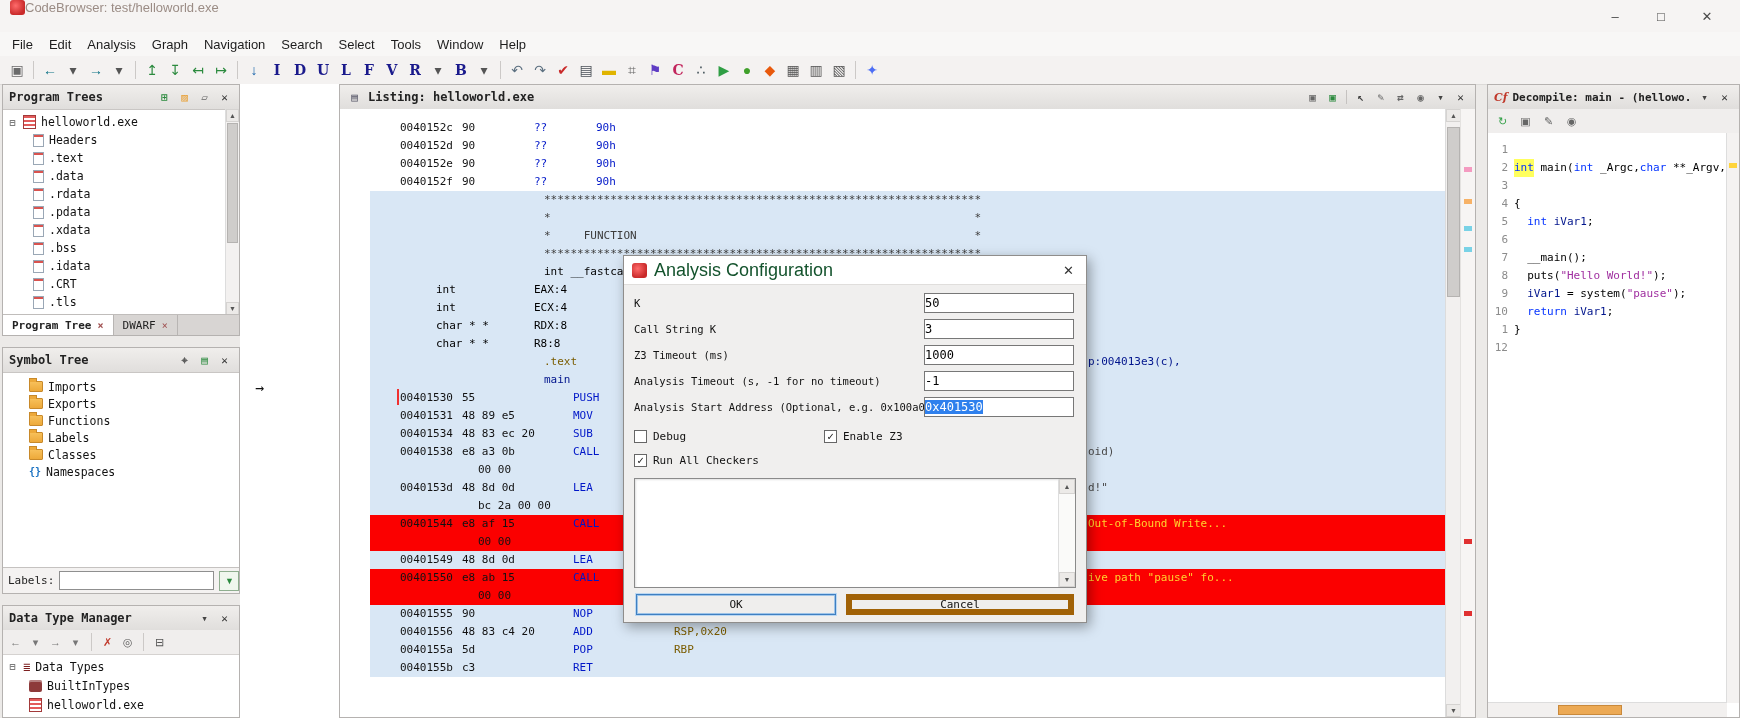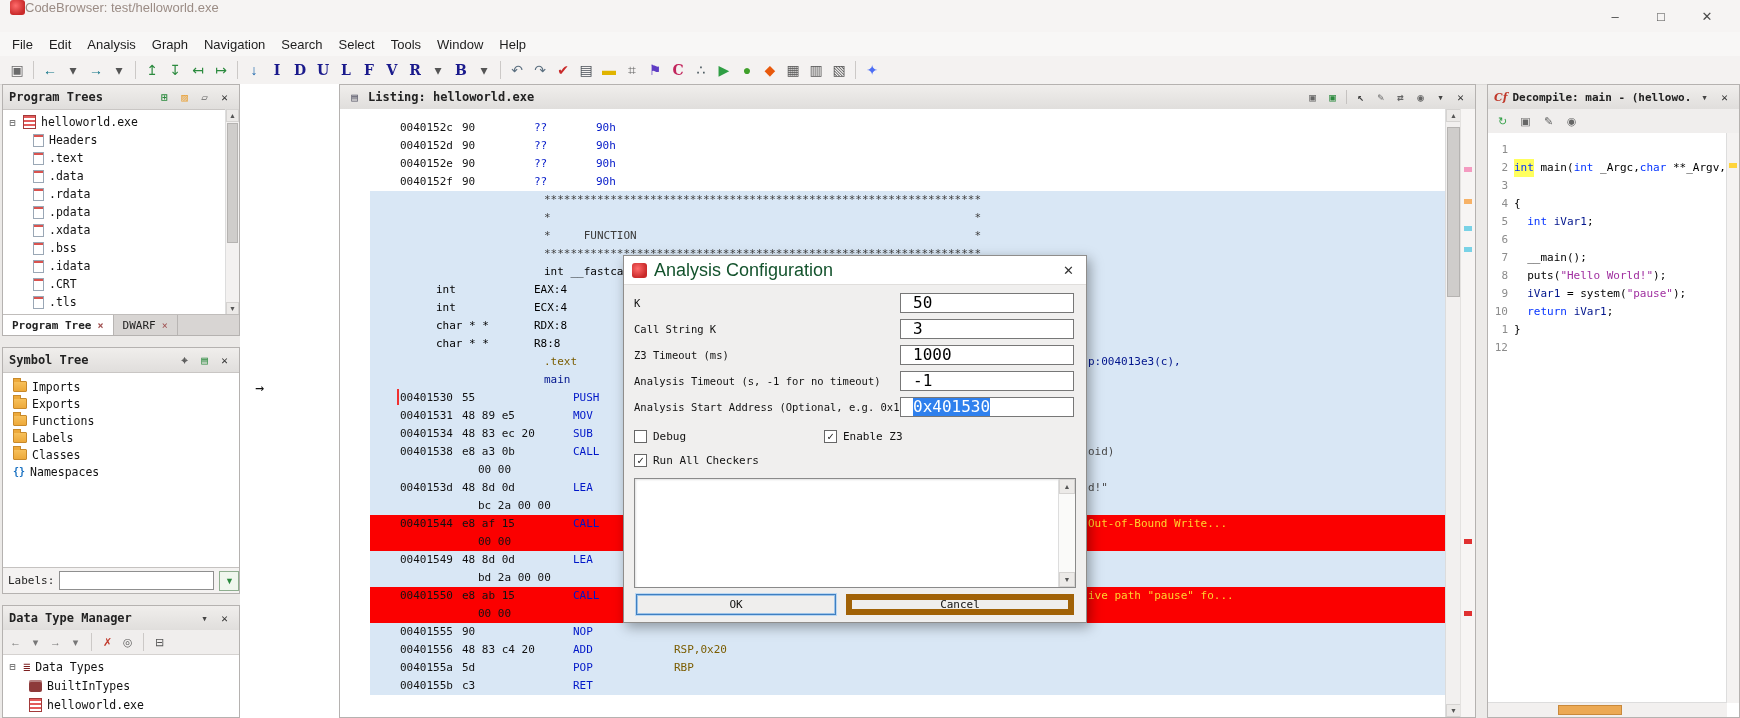--- a/index.html
+++ b/index.html
@@ -60,21 +60,21 @@
   #pt-scroll{top:24px;bottom:20px;right:0}
   #pt-tabs{position:absolute;left:0;right:0;bottom:0;height:20px;background:#d8d5d3;border-top:1px solid #c0bdbb;display:flex}
   .tab{display:flex;align-items:center;gap:6px;padding:0 9px;font-family:"DejaVu Sans Mono",monospace;
        font-size:11px;color:#222;border-right:1px solid #b8b5b3}
   .tab.active{background:#fff;font-weight:bold}
   .tab-close{color:#a05050;font-size:10px}
 
   
   #symbol-tree{left:2px;top:347px;width:238px;height:247px}
   #st-body{position:absolute;top:24px;left:0;right:0;bottom:26px;overflow:hidden;padding-top:6px}
-  #st-body .tree-row{padding-left:10px;height:17px}
+  #st-body .tree-row{padding-left:26px;height:17px}
   #st-filter{position:absolute;left:0;right:0;bottom:0;height:26px;border-top:1px solid #c5c2c0;
              background:#f4f2f1;display:flex;align-items:center;padding:0 5px;gap:5px;box-sizing:border-box}
   #st-filter label{font-family:"DejaVu Sans Mono",monospace;font-size:11px;color:#222}
   #filter-input{flex:1;height:17px;border:1px solid #8f8f8f;background:#fff;font-family:"DejaVu Sans Mono",monospace;font-size:11px;padding:0 3px}
   #filter-btn{width:18px;height:18px;border:1px solid #8fae8f;background:#f0f7ee;display:flex;
               align-items:center;justify-content:center;font-size:9px;color:#2b8a3e;flex:none}
 
   
   #dtm{left:2px;top:605px;width:238px;height:113px;overflow:hidden}
   #dtm-toolbar{position:absolute;top:24px;left:0;right:0;height:24px;background:#f0eeed;
@@ -144,21 +144,21 @@
           border:1px solid #8f8d8b;box-shadow:3px 4px 12px rgba(0,0,0,.35);z-index:50}
   #dlg-title{height:28px;background:#fff;border-bottom:1px solid #e0dedc;display:flex;align-items:center;
              padding:0 8px;gap:7px}
   #dlg-title-text{font-size:18px;color:#14532d}
   #dlg-close{margin-left:auto;font-size:13px;color:#333;padding:0 4px}
   .ghidra-ico{width:15px;height:15px;border-radius:3px;flex:none;
               background:radial-gradient(circle at 38% 38%,#ff6b6b,#c92a2a 70%)}
   .drow{position:absolute;left:10px;right:10px;height:20px}
   .dlg-label{position:absolute;left:0;top:4px;font-family:"DejaVu Sans Mono",monospace;font-size:10.5px;color:#111;white-space:pre}
   .dlg-input{position:absolute;right:2px;top:0;width:148px;height:18px;border:1px solid #777;background:#fff;
-             font-family:"DejaVu Sans Mono",monospace;font-size:16px;line-height:18px;padding:0 12px;
+             font-family:"DejaVu Sans Mono",monospace;font-size:12px;line-height:18px;padding:0 0;
              overflow:hidden;box-sizing:content-box}
   .dlg-input .sel{background:var(--sel,#2f80ed);color:#fff}
   .cb{position:absolute;height:16px;display:flex;align-items:center;gap:6px;
       font-family:"DejaVu Sans Mono",monospace;font-size:11px;color:#111}
   .cb-box{width:13px;height:13px;background:#fff;border:1px solid #666;box-sizing:border-box;
           display:flex;align-items:center;justify-content:center;font-size:11px;font-weight:bold;color:#111}
   .cb-0{left:10px;top:172px}.cb-1{left:200px;top:172px}.cb-2{left:10px;top:196px}
   #dlg-listbox{position:absolute;left:10px;right:10px;top:222px;height:108px;background:#fff;
                border:1px solid #8a8a8a;box-shadow:inset 1px 1px 2px rgba(0,0,0,.12)}
   #dlg-lb-scroll{position:absolute;right:0;top:0;bottom:0;width:16px;background:#fafaf9;border-left:1px solid #ddd}
@@ -429,21 +429,20 @@
         <div class="lrow lr-b"><span class="cursorbar"></span><span class="c-addr">00401530</span><span class="c-bytes">55</span><span class="c-mn">PUSH</span><span class="c-op op-reg">RBP</span></div>
         <div class="lrow lr-b"><span class="c-addr">00401531</span><span class="c-bytes">48 89 e5</span><span class="c-mn">MOV</span><span class="c-op op-reg">RBP,RSP</span></div>
         <div class="lrow lr-b"><span class="c-addr">00401534</span><span class="c-bytes">48 83 ec 20</span><span class="c-mn">SUB</span><span class="c-op op-reg">RSP,0x20</span></div>
         <div class="lrow lr-b"><span class="c-addr">00401538</span><span class="c-bytes">e8 a3 0b</span><span class="c-mn">CALL</span><span class="c-op op-fn">__main</span><span class="c-frag fc-gray">oid)</span></div>
         <div class="lrow lr-b"><span class="c-cont">00 00</span></div>
         <div class="lrow lr-b"><span class="c-addr">0040153d</span><span class="c-bytes">48 8d 0d</span><span class="c-mn">LEA</span><span class="c-op op-reg">RCX,[s_Hello_World!_00404000]</span><span class="c-frag fc-gray">d!"</span></div>
         <div class="lrow lr-b"><span class="c-cont">bc 2a 00 00</span></div>
         <div class="lrow lr-r"><span class="c-addr">00401544</span><span class="c-bytes">e8 af 15</span><span class="c-mn">CALL</span><span class="c-op op-fn">puts</span><span class="c-frag fc-warn">Out-of-Bound Write...</span></div>
         <div class="lrow lr-r"><span class="c-cont">00 00</span></div>
         <div class="lrow lr-b"><span class="c-addr">00401549</span><span class="c-bytes">48 8d 0d</span><span class="c-mn">LEA</span><span class="c-op op-reg">RCX,[s_pause_0040400d]</span></div>
-        <div class="lrow lr-b"><span class="c-cont">bd 2a 00 00</span></div>
         <div class="lrow lr-r"><span class="c-addr">00401550</span><span class="c-bytes">e8 ab 15</span><span class="c-mn">CALL</span><span class="c-op op-fn">system</span><span class="c-frag fc-warn">ive path "pause" fo...</span></div>
         <div class="lrow lr-r"><span class="c-cont">00 00</span></div>
         <div class="lrow lr-b"><span class="c-addr">00401555</span><span class="c-bytes">90</span><span class="c-mn">NOP</span></div>
         <div class="lrow lr-b"><span class="c-addr">00401556</span><span class="c-bytes">48 83 c4 20</span><span class="c-mn">ADD</span><span class="c-op op-reg">RSP,0x20</span></div>
         <div class="lrow lr-b"><span class="c-addr">0040155a</span><span class="c-bytes">5d</span><span class="c-mn">POP</span><span class="c-op op-reg">RBP</span></div>
         <div class="lrow lr-b"><span class="c-addr">0040155b</span><span class="c-bytes">c3</span><span class="c-mn">RET</span></div>
       </div>
   </div>
   <div class="vscroll" id="lst-scroll" style="position:absolute">
     <div class="sb-btn" style="top:0">▲</div>

